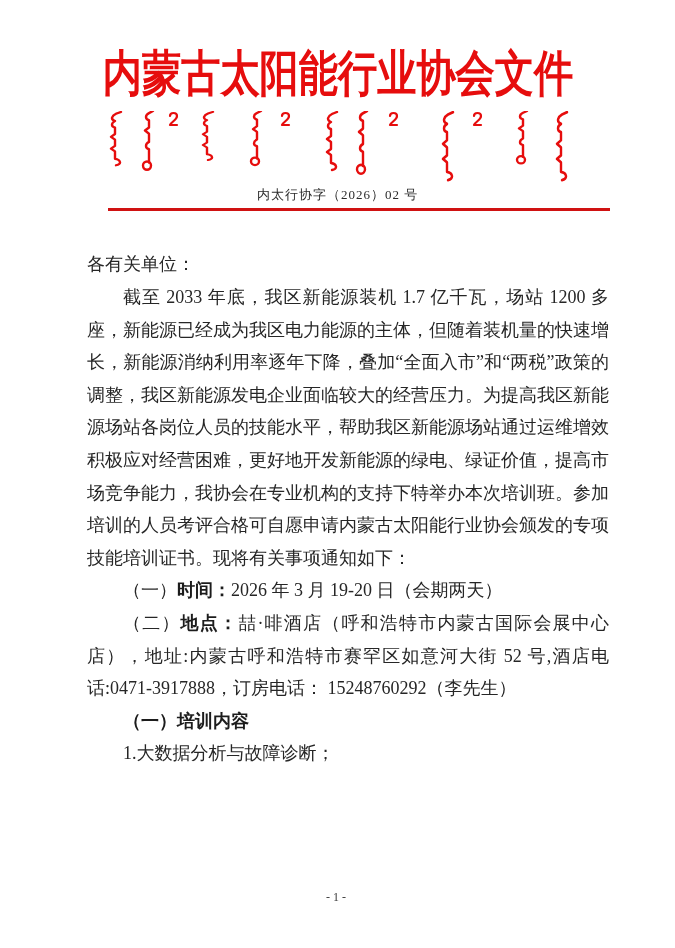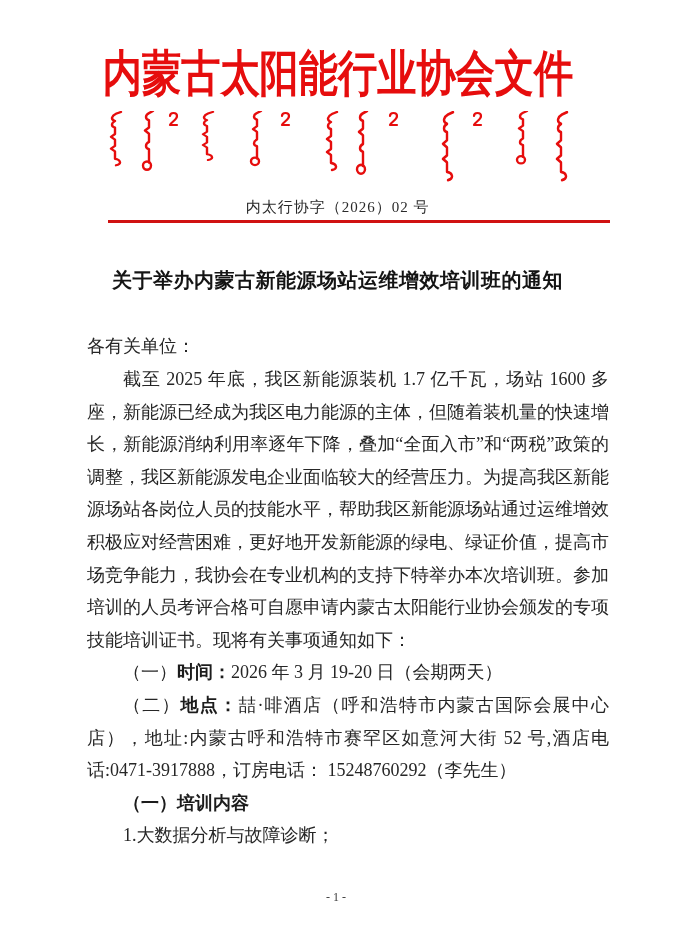--- a/index.html
+++ b/index.html
@@ -28,23 +28,23 @@
     transform-origin:center;
     letter-spacing:0px;
   }
   .mongolian{
     margin-top:12px;
     text-align:center;
     height:74px;
     line-height:0;
   }
   .doc-number{
-    margin-top:12px;
+    margin-top:0;
     text-align:center;
-    font-size:15px;
+    font-size:13px;
     letter-spacing:1px;
     color:#2a2a2a;
     line-height:20px;
   }
   .red-line{
     margin-left:108px;
     margin-top:3px;
     width:502px;height:3px;
     background:#d01212;
   }
@@ -119,26 +119,25 @@
         <use href="#mt2" transform="translate(410,0) scale(1,0.92)"></use>
         <use href="#mt1" transform="translate(448,0) scale(1,1.17)"></use>
       </svg>
     </div>
 
     <div class="doc-number">内太行协字（2026）02 号</div>
     <div class="red-line"></div>
   </header>
 
   <main>
-    <h2 class="doc-title">关于举办内蒙古新能源场站运维增效培训班的通知</h2>
 
     <div class="body-block">
       <p class="para">各有关单位：</p>
 
-      <p class="para indent justify">截至 2025 年底，我区新能源装机 1.7 亿千瓦，场站 1600 多座，新能源已经成为我区电力能源的主体，但随着装机量的快速增长，新能源消纳利用率逐年下降，叠加“全面入市”和“两税”政策的调整，我区新能源发电企业面临较大的经营压力。为提高我区新能源场站各岗位人员的技能水平，帮助我区新能源场站通过运维增效积极应对经营困难，更好地开发新能源的绿电、绿证价值，提高市场竞争能力，我协会在专业机构的支持下特举办本次培训班。参加培训的人员考评合格可自愿申请内蒙古太阳能行业协会颁发的专项技能培训证书。现将有关事项通知如下：</p>
+      <p class="para indent justify">截至 2033 年底，我区新能源装机 1.7 亿千瓦，场站 1200 多座，新能源已经成为我区电力能源的主体，但随着装机量的快速增长，新能源消纳利用率逐年下降，叠加“全面入市”和“两税”政策的调整，我区新能源发电企业面临较大的经营压力。为提高我区新能源场站各岗位人员的技能水平，帮助我区新能源场站通过运维增效积极应对经营困难，更好地开发新能源的绿电、绿证价值，提高市场竞争能力，我协会在专业机构的支持下特举办本次培训班。参加培训的人员考评合格可自愿申请内蒙古太阳能行业协会颁发的专项技能培训证书。现将有关事项通知如下：</p>
 
 
       <p class="para indent"><span>（一）</span><span class="hei">时间：</span><span>2026 年 3 月 19-20 日（会期两天）</span></p>
 
       <p class="para indent justify"><span>（二）</span><span class="hei">地点：</span><span>喆·啡酒店（呼和浩特市内蒙古国际会展中心店），地址:内蒙古呼和浩特市赛罕区如意河大街 52 号,酒店电话:0471-3917888，订房电话： 15248760292（李先生）</span></p>
 
 
       <p class="para indent hei">（一）培训内容</p>
 
       <p class="para indent">1.大数据分析与故障诊断；</p>

